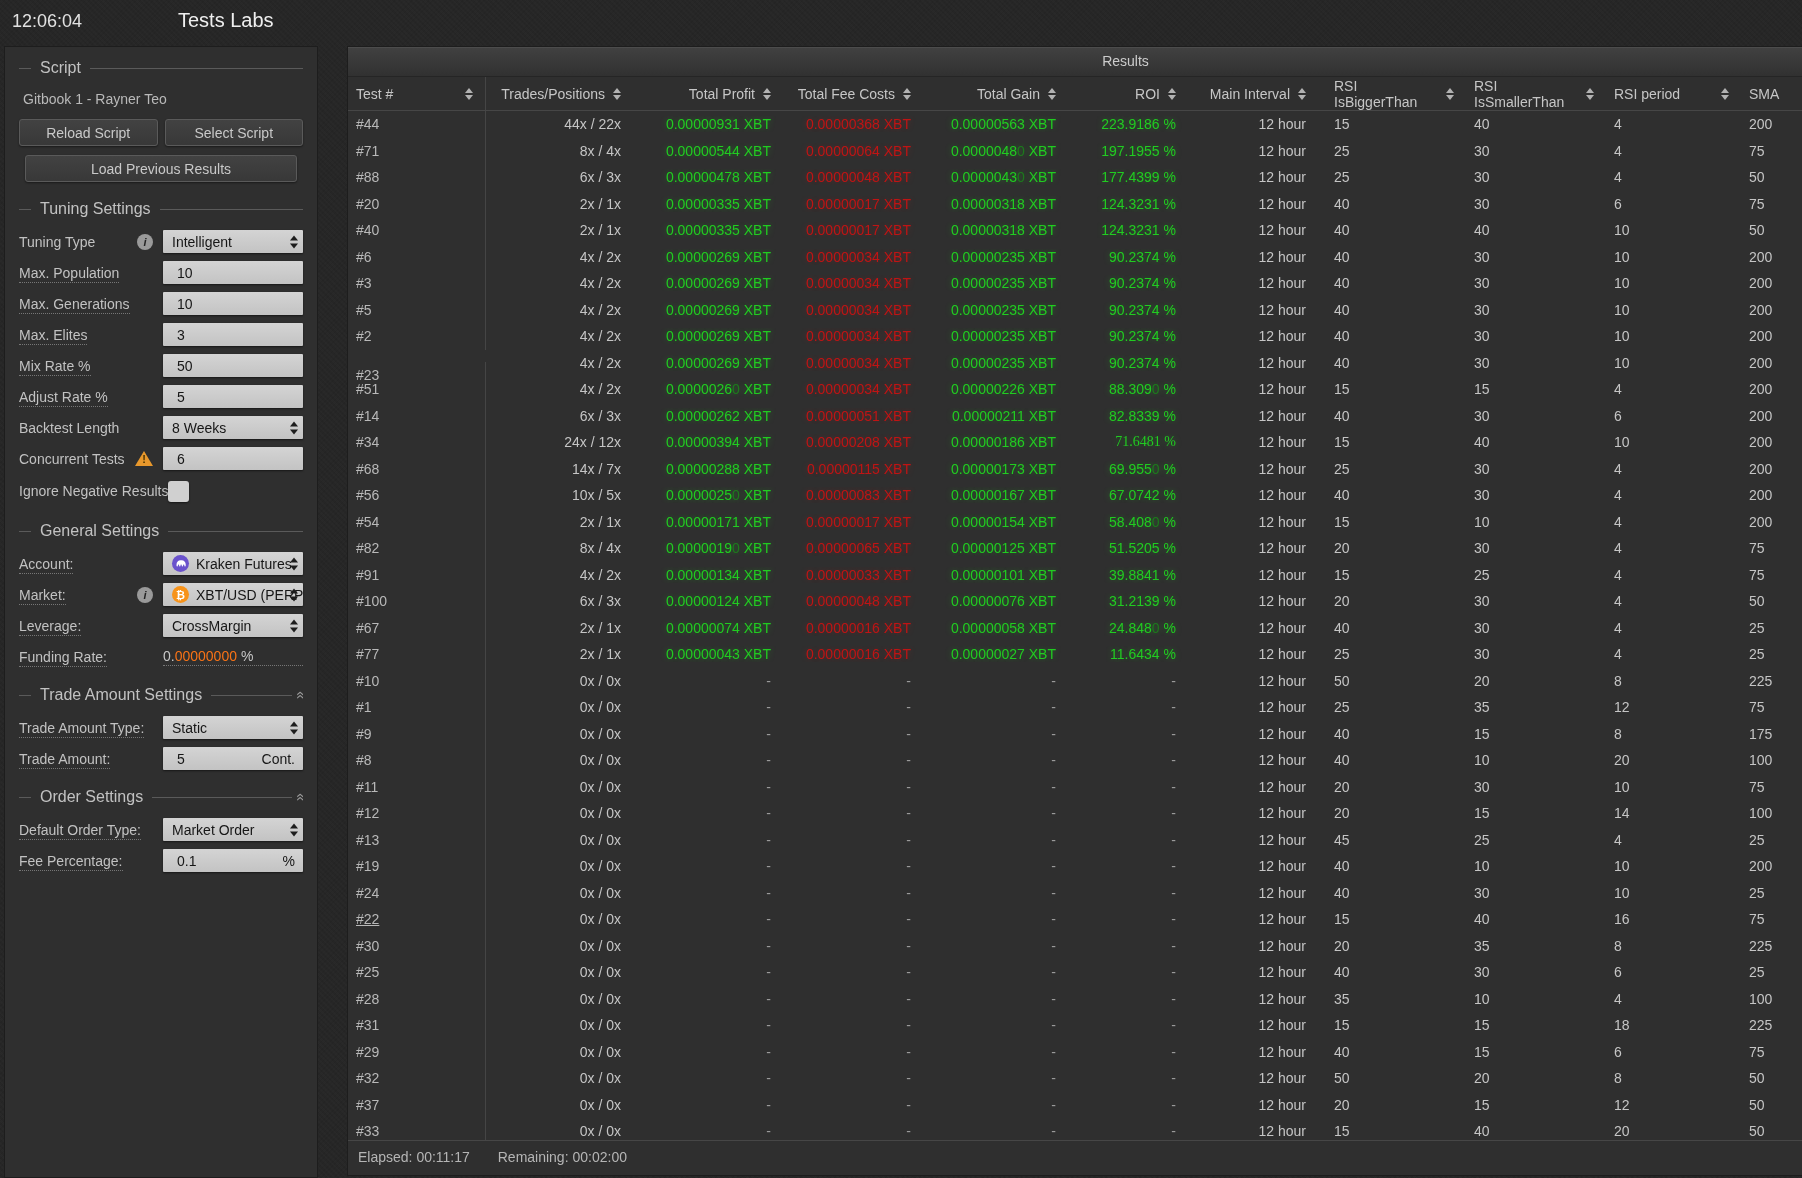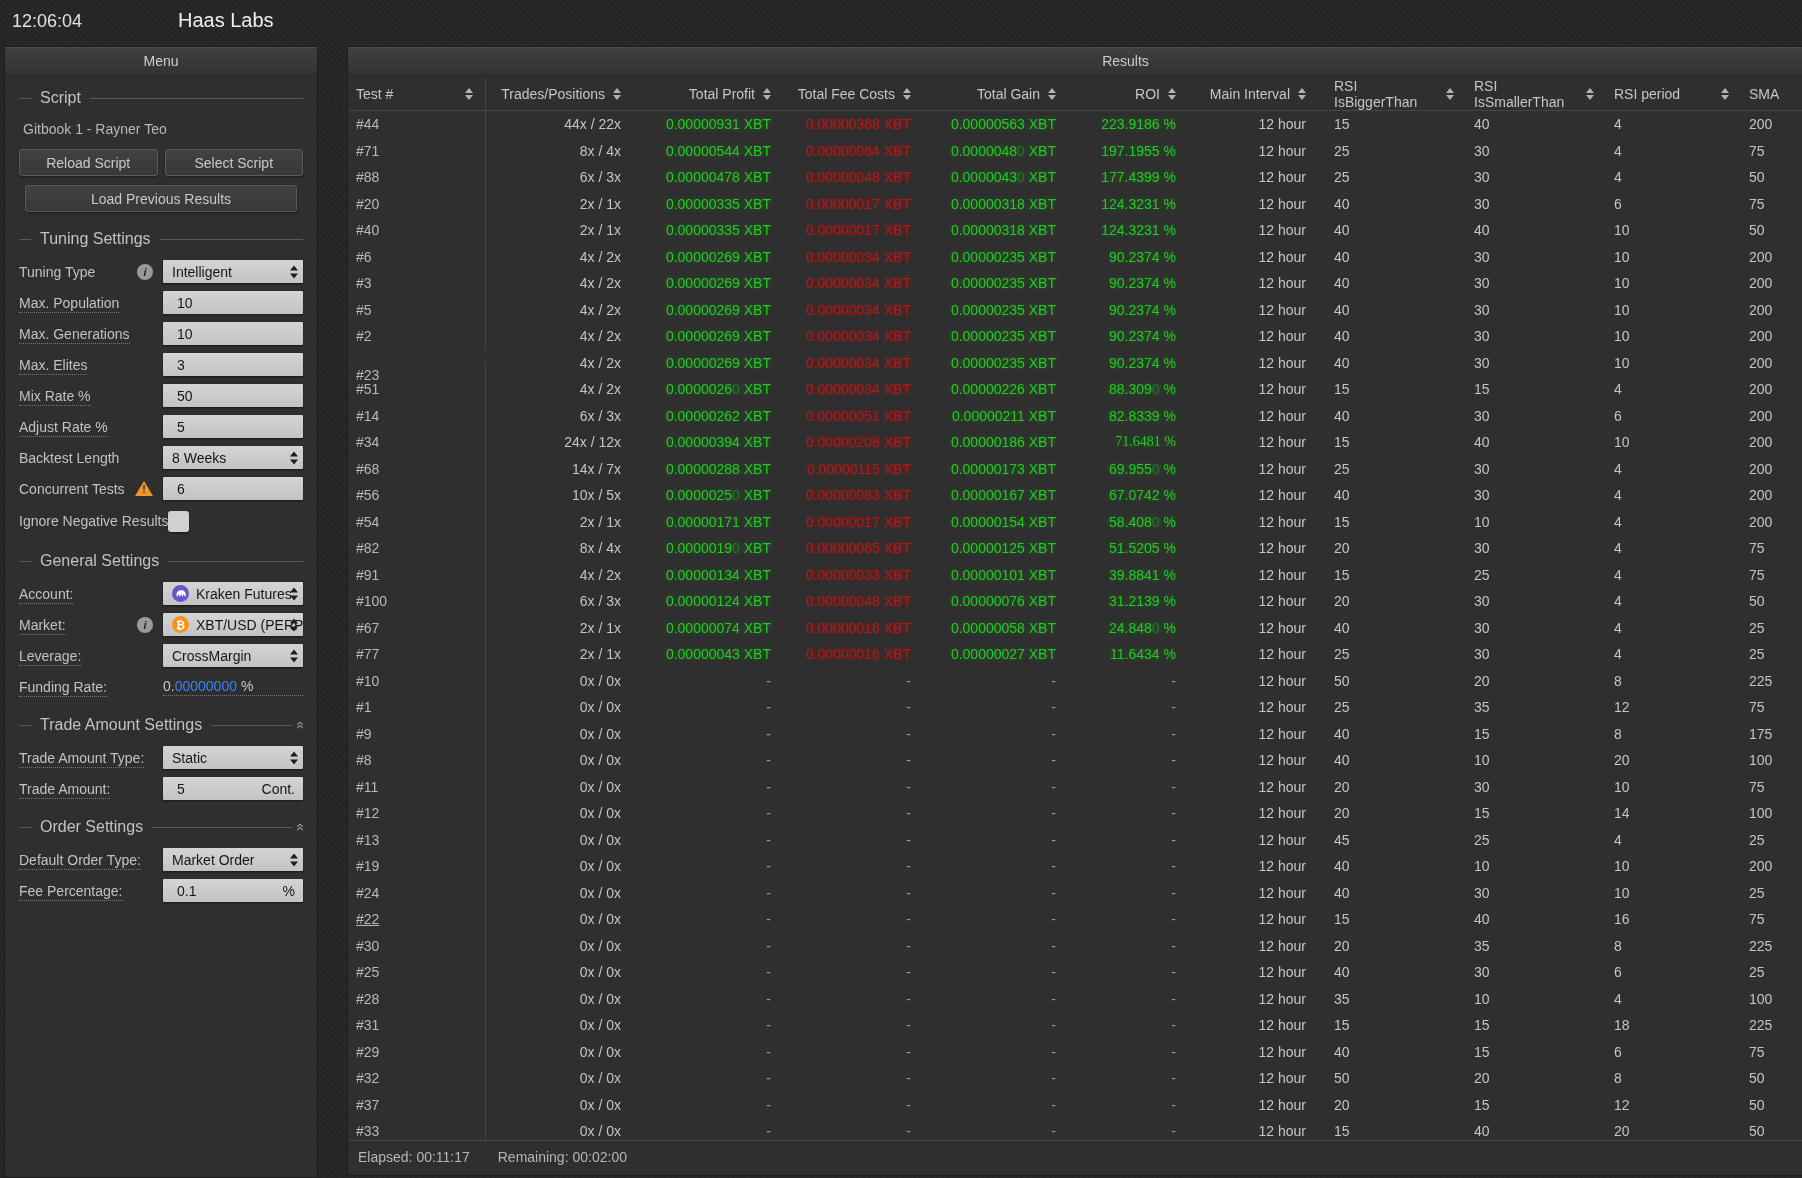--- a/index.html
+++ b/index.html
@@ -53,21 +53,21 @@
     display:flex;flex-direction:column;gap:3px;}
   .stepper .tu{width:0;height:0;border-left:4px solid transparent;border-right:4px solid transparent;border-bottom:5px solid #1d1d1d;}
   .stepper .td2{width:0;height:0;border-left:4px solid transparent;border-right:4px solid transparent;border-top:5px solid #1d1d1d;}
   .coin{width:17px;height:17px;border-radius:50%;flex:none;margin-right:7px;
     display:inline-flex;align-items:center;justify-content:center;color:#fff;font-size:11px;font-weight:bold;}
   .coin.btc{background:#f7931a;}
   .checkbox{width:21px;height:21px;background:#d0d0d0;border-radius:3px;flex:none;
     box-shadow:0 1px 2px rgba(0,0,0,.5);cursor:pointer;}
   .frow.cb{height:26px;}
   .fr-val{font-size:14px;color:#c8c8c8;border-bottom:1px dotted #767676;padding-bottom:1px;}
-  .fr-val .dimz{color:#3b82f6;}
+  .fr-val .dimz{color:#f97316;}
   
   #results{left:347px;top:46px;width:1557px;height:1130px;display:flex;flex-direction:column;}
   .thead{display:flex;height:33px;align-items:center;border-bottom:1px solid #464646;flex:none;}
   .th{display:flex;align-items:center;font-size:14px;color:#c6c6c6;box-sizing:border-box;height:100%;}
   .th.left{justify-content:space-between;padding-left:8px;padding-right:12px;}
   .th.right{justify-content:flex-end;padding-right:20px;}
   .sort{display:inline-flex;flex-direction:column;gap:2px;margin-left:8px;flex:none;}
   .sort .su{width:0;height:0;border-left:4px solid transparent;border-right:4px solid transparent;border-bottom:5px solid #b2b2b2;}
   .sort .sd{width:0;height:0;border-left:4px solid transparent;border-right:4px solid transparent;border-top:5px solid #b2b2b2;}
   .tbody{flex:1;overflow:hidden;}
@@ -85,25 +85,24 @@
   .dash{color:#9a9a9a;}
   .tfoot{flex:none;height:34px;line-height:33px;border-top:1px solid #464646;
     font-size:14px;color:#b5b5b5;padding-left:10px;}
   .tfoot .seg{margin-right:24px;}
 </style>
 </head>
 <body>
 
 <div class="topbar">
   <span class="clock">12:06:04</span>
-  <span class="apptitle">Haas Labs</span>
+  <span class="apptitle">Tests Labs</span>
 </div>
 
 <div class="panel" id="menu">
-  <div class="panel-hd">Menu</div>
   <div class="menu-body">
 
     <div class="sec">
       <span>Script</span>
       <span class="rule"></span>
     </div>
     <div class="script-name">Gitbook 1 - Rayner Teo</div>
     <div class="btn-row">
       <button class="btn half">Reload Script</button>
       <button class="btn half">Select Script</button>

